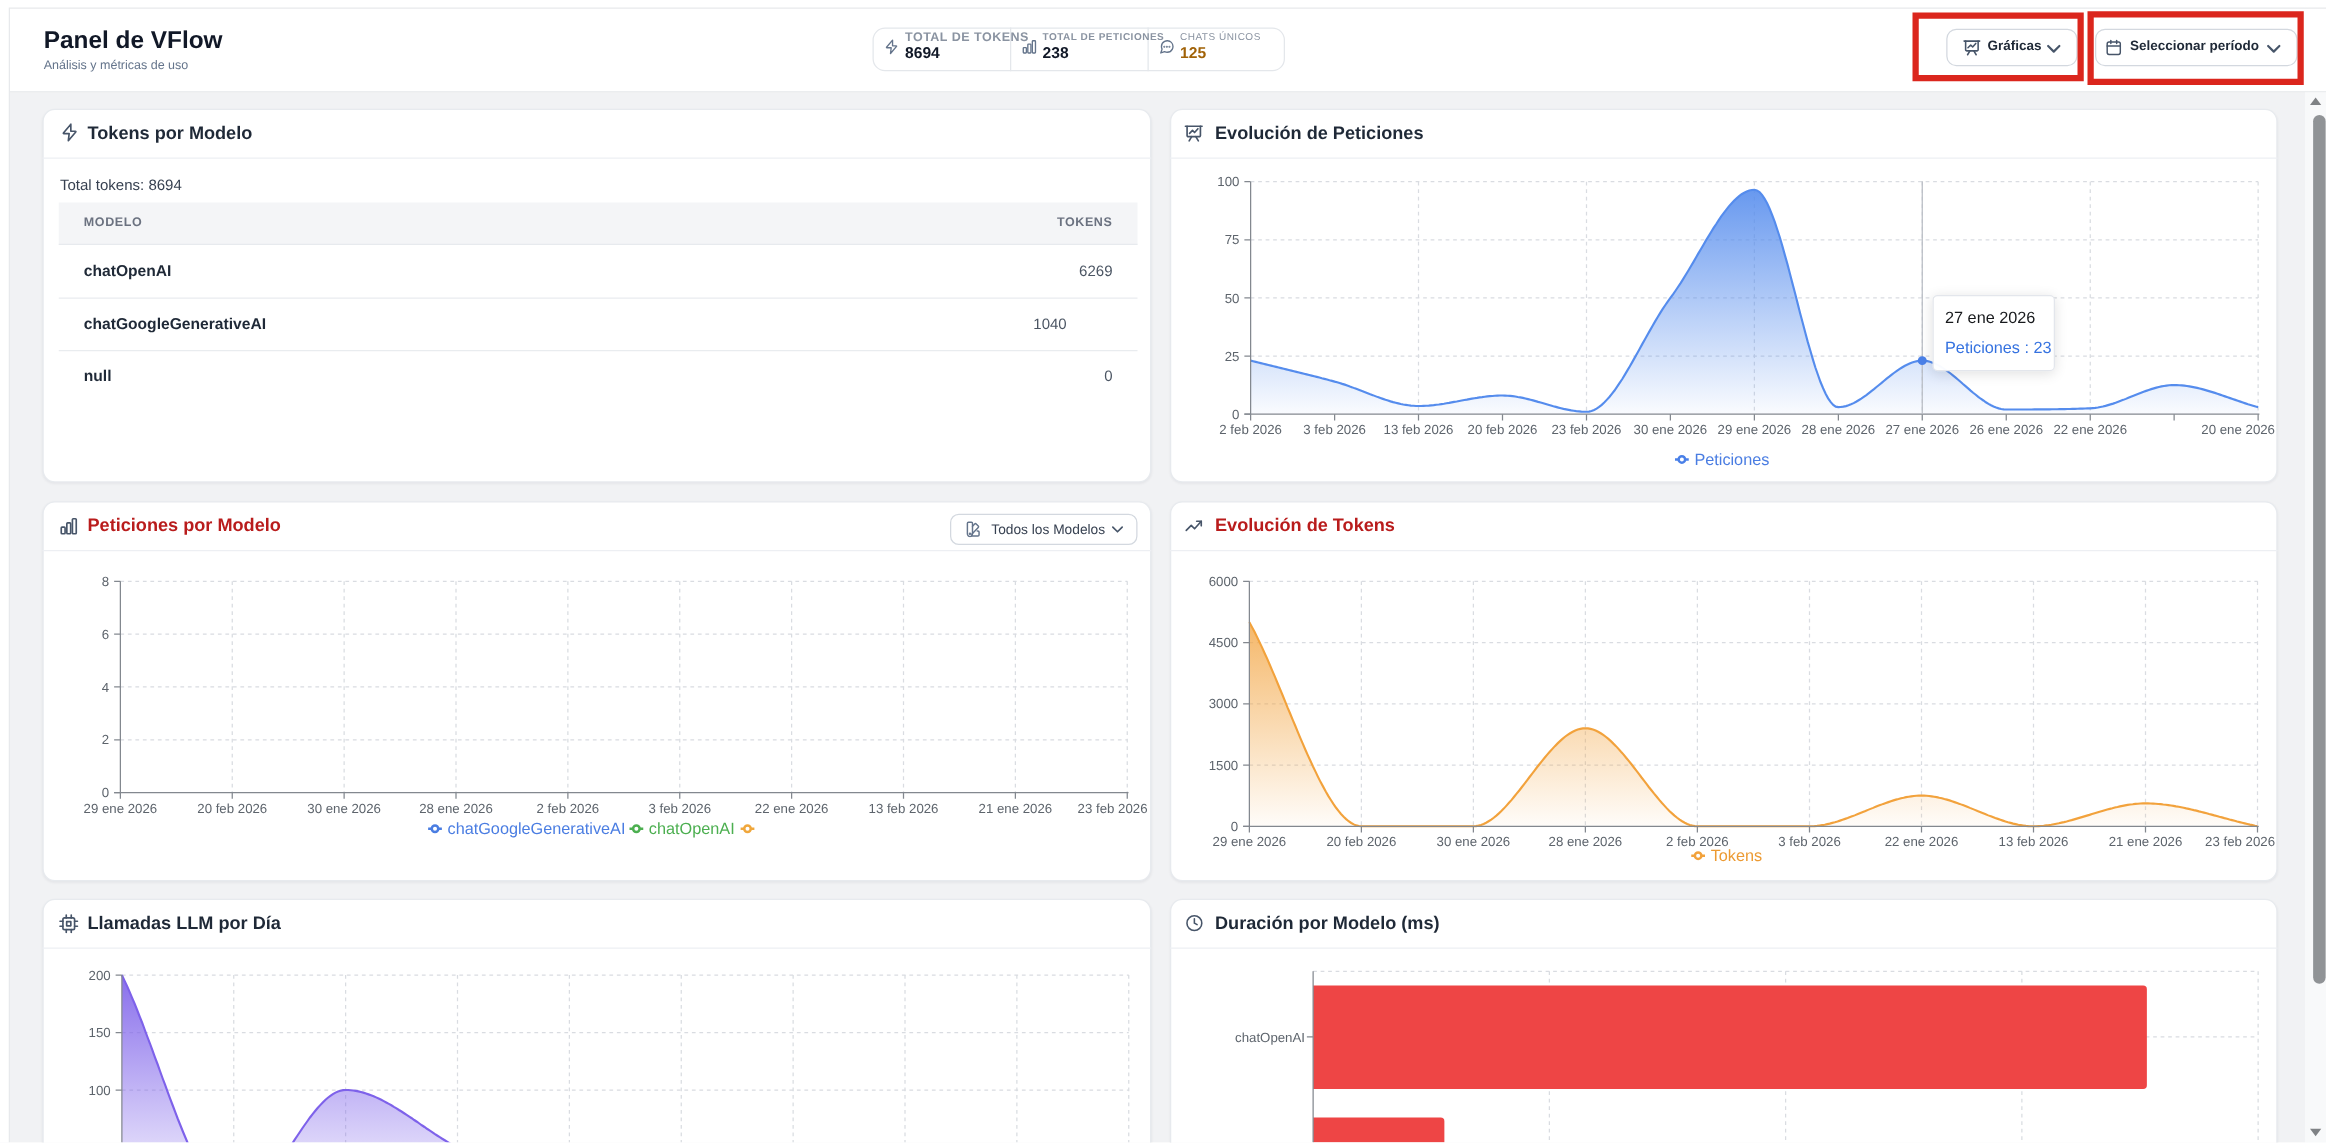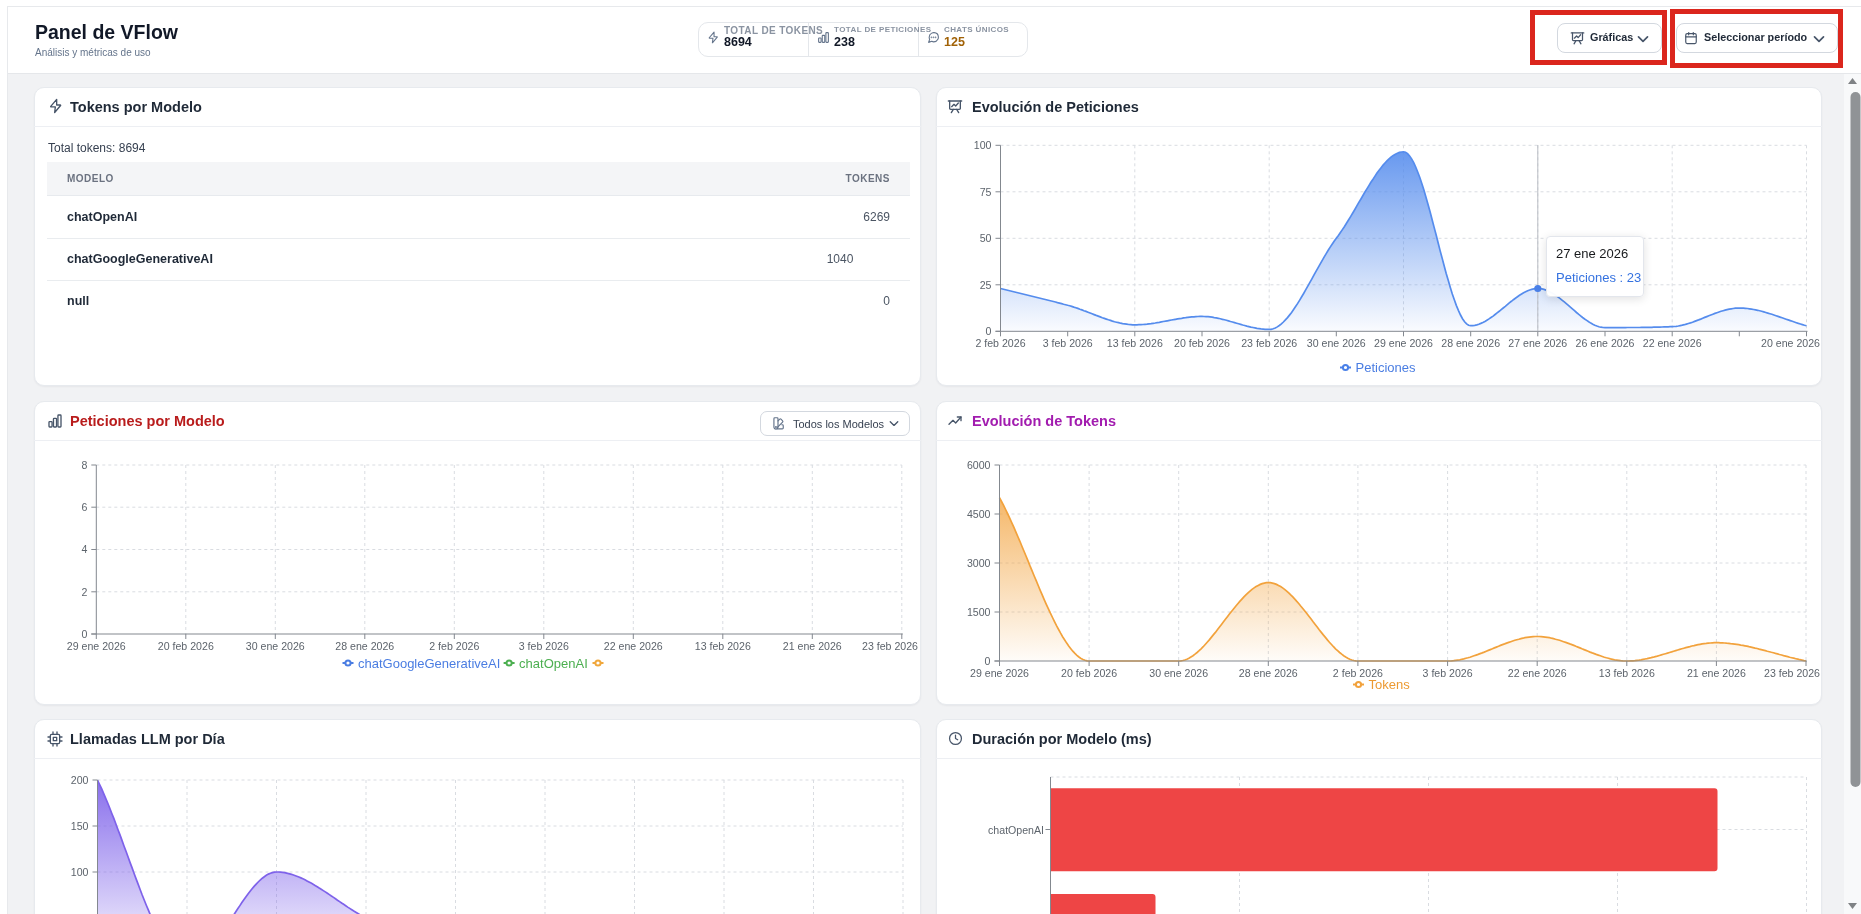--- a/index.html
+++ b/index.html
@@ -29,21 +29,21 @@
     <rect x="16.4" y="3" width="4.6" height="18" rx="1"></rect>
   </svg>
 <div class="abs" style="left:834px;top:25px;font-size:8px;font-weight:700;color:#8a93a1;letter-spacing:.4px;white-space:nowrap">TOTAL DE PETICIONES</div>
 <div class="abs" style="left:834px;top:35px;font-size:12.5px;font-weight:700;color:#111827">238</div>
 <svg style="position:absolute;left:927px;top:31px;color:#64748b" width="13" height="13" viewBox="0 0 24 24" fill="none" stroke="currentColor" stroke-width="2" stroke-linecap="round" stroke-linejoin="round">
     <path d="M21 11.5a8.38 8.38 0 0 1-.9 3.8 8.5 8.5 0 0 1-7.6 4.7 8.38 8.38 0 0 1-3.8-.9L3 21l1.9-5.7a8.38 8.38 0 0 1-.9-3.8 8.5 8.5 0 0 1 4.7-7.6 8.38 8.38 0 0 1 3.8-.9h.5a8.48 8.48 0 0 1 8 8z"></path>
     <circle cx="8.2" cy="11.8" r="0.5" fill="currentColor"></circle>
     <circle cx="12" cy="11.8" r="0.5" fill="currentColor"></circle>
     <circle cx="15.8" cy="11.8" r="0.5" fill="currentColor"></circle>
   </svg>
-<div class="abs" style="left:944px;top:25px;font-size:8px;font-weight:700;color:#8a93a1;letter-spacing:.4px;white-space:nowrap">CHATS ÚNICOS</div>
+<div class="abs" style="left:944px;top:25px;font-size:8px;font-weight:400;color:#8a93a1;letter-spacing:.4px;white-space:nowrap">CHATS ÚNICOS</div>
 <div class="abs" style="left:944px;top:35px;font-size:12.5px;font-weight:700;color:#a16207">125</div>
 <div class="btn" style="left:1557px;top:23px;width:105px;height:30px"></div>
 <svg style="position:absolute;left:1570px;top:31px;color:#475569" width="15" height="15" viewBox="0 0 24 24" fill="none" stroke="currentColor" stroke-width="2" stroke-linecap="round" stroke-linejoin="round">
     <path d="M2 3 h20"></path>
     <path d="M4 3 v11 a1.5 1.5 0 0 0 1.5 1.5 h13 A1.5 1.5 0 0 0 20 14 V3"></path>
     <path d="M7 11.5 l3.5-3.5 2.5 2.5 4-4.5"></path>
     <path d="M9.5 15.5 L6.5 20.5"></path>
     <path d="M14.5 15.5 l3 5"></path>
     <path d="M7.2 18.3 l9.6 0" stroke-width="0" opacity="0"></path>
   </svg>
@@ -248,21 +248,21 @@
       <line x1="558.5" y1="222" x2="569.5" y2="222" stroke="#f0a73c" stroke-width="2"></line>
       <circle cx="564.0" cy="222" r="2.6" fill="#fff" stroke="#f0a73c" stroke-width="2"></circle>
     </svg>
   </div>
 <div class="card" style="left:936px;top:401px;width:886px;height:304px"></div>
 <div class="abs" style="left:936px;top:401px;width:886px;height:40px;border-bottom:1px solid #edeff3"></div>
 <svg style="position:absolute;left:947px;top:413px;color:#475569" width="16" height="16" viewBox="0 0 24 24" fill="none" stroke="currentColor" stroke-width="2" stroke-linecap="round" stroke-linejoin="round">
     <path d="M3 17 l6-6 4 4 8-9"></path>
     <path d="M15.5 6 H21 V11.5"></path>
   </svg>
-<div class="abs" style="left:972px;top:413px;font-size:14.5px;font-weight:700;color:#a21caf">Evolución de Tokens</div>
+<div class="abs" style="left:972px;top:413px;font-size:14.5px;font-weight:700;color:#b91c1c">Evolución de Tokens</div>
 <div class="abs" style="left:936px;top:441px;width:886px;height:264px">
     <svg width="886" height="264" viewBox="0 0 886 264" style="position:absolute;left:0;top:0">
       <defs>
         <linearGradient id="g4" x1="0" y1="24" x2="0" y2="220" gradientUnits="userSpaceOnUse">
           <stop offset="0" stop-color="#f2a23c" stop-opacity="0.92"></stop>
           <stop offset="1" stop-color="#f2a23c" stop-opacity="0.03"></stop>
         </linearGradient>
       </defs>
       <line x1="63.5" y1="171.0" x2="870" y2="171.0" stroke="#d9dce1" stroke-width="1" stroke-dasharray="3 3"></line>
       <line x1="63.5" y1="122.0" x2="870" y2="122.0" stroke="#d9dce1" stroke-width="1" stroke-dasharray="3 3"></line>

